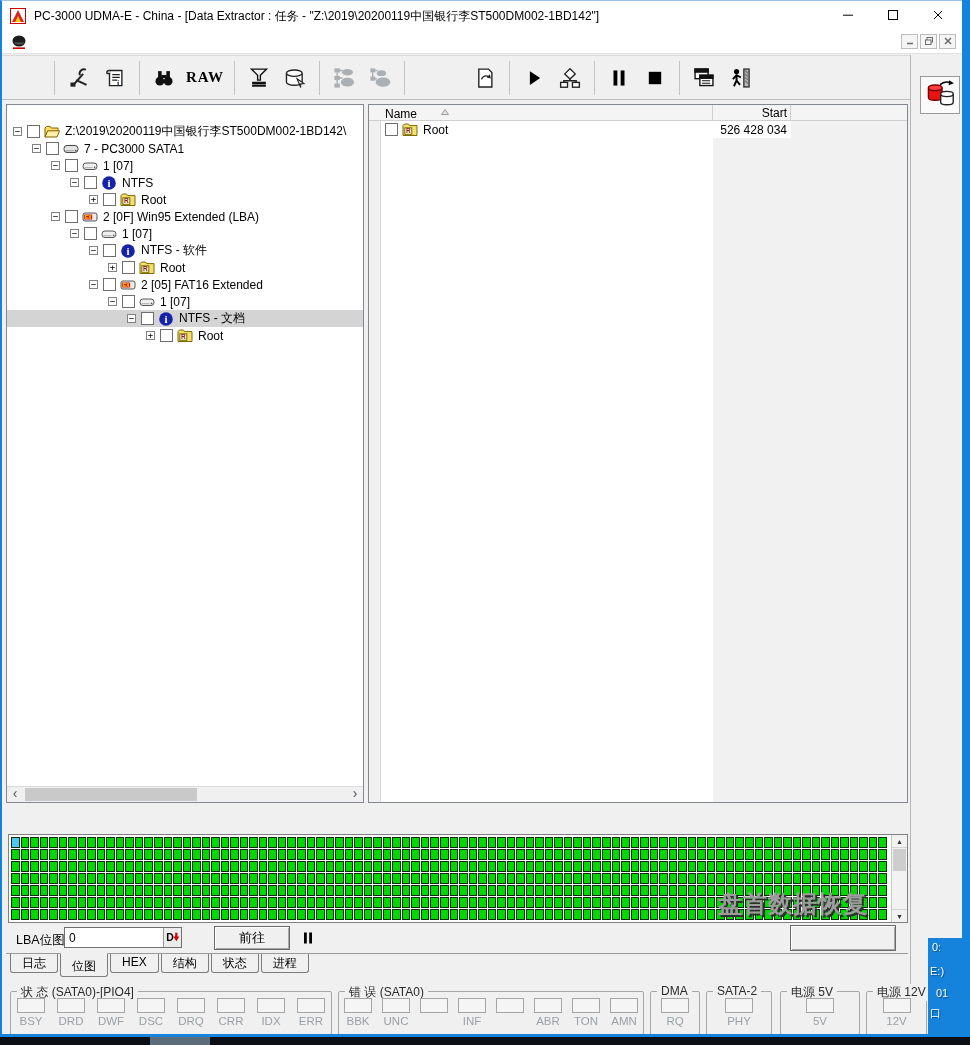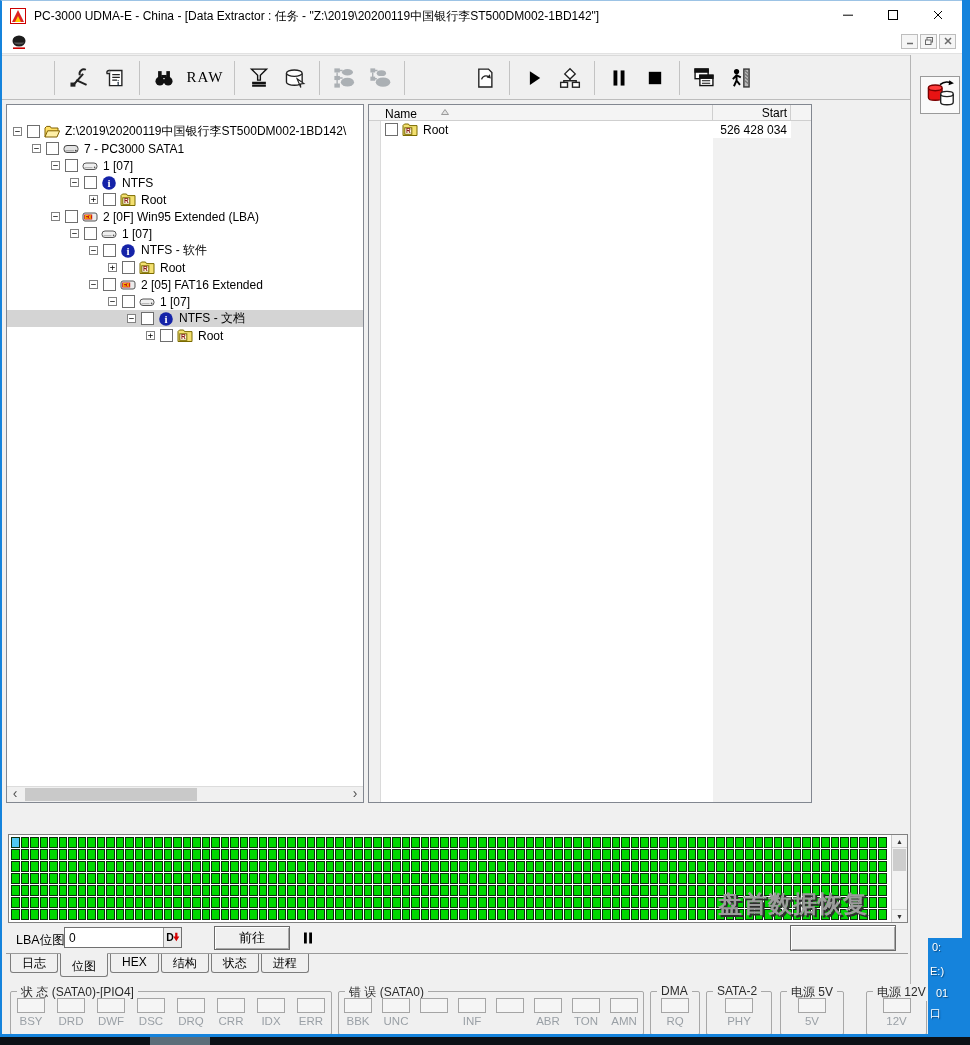--- a/index.html
+++ b/index.html
@@ -24,21 +24,21 @@
   .mdicontrols { position:absolute; right:6px; top:3px; display:flex; gap:2px; }
   .mdibtn { width:17px; height:15px; background:#f5f5f5; border:1px solid #bdbdbd; display:flex; align-items:center; justify-content:center; }
   .mdibtn svg { width:10px; height:10px; }
 
   
   .toolbar { position:absolute; left:0; top:54px; width:960px; height:45px; background:#f0f0f0;
              border-top:1px solid #dadada; border-bottom:1px solid #bdbdbd; display:flex; align-items:center; padding-left:46px; }
   .tsep { width:1px; height:34px; background:#c3c3c3; margin:0 6px; flex:none; }
   .tspacer { width:56px; flex:none; }
   .tbtn { width:36px; height:36px; display:flex; align-items:center; justify-content:center; flex:none; }
-  .tbtn.raw { width:46px; font-weight:normal; font-size:15px; letter-spacing:1px; font-family:"Liberation Serif","DejaVu Serif",serif; }
+  .tbtn.raw { width:46px; font-weight:bold; font-size:15px; letter-spacing:1px; font-family:"Liberation Serif","DejaVu Serif",serif; }
   .tbtn.disabled { opacity:.85; }
   .ticon, .ticon svg { width:22px; height:22px; }
 
   
   .main { position:absolute; left:0; top:100px; width:960px; height:702px; background:#f0f0f0; }
 
   .folders-panel { position:absolute; left:4px; top:3px; width:358px; height:699px; background:#fff; border:1px solid #828790; }
   .fheader { height:17px; background:#f2f2f2; border-bottom:1px solid #d0d0d0; padding:1px 5px; font-size:12px; }
   .tree { position:absolute; left:0; top:18px; right:0; bottom:16px; overflow:hidden; background:#fff; }
   .trow { height:17px; display:flex; align-items:center; white-space:nowrap; }
@@ -48,21 +48,21 @@
   .cbx { width:13px; height:13px; flex:none; border:1px solid #6e6e6e; background:#fff; margin-right:4px; }
   .ticn { width:16px; height:16px; flex:none; margin-right:5px; }
   .ticn svg { width:16px; height:16px; display:block; }
   .tlabel { font-size:12px; }
 
   .hscroll { position:absolute; left:0; bottom:0; width:356px; height:16px; background:#f0f0f0; border-top:1px solid #dcdcdc; }
   .harrow { position:absolute; top:0; width:16px; height:15px; color:#505050; font-size:14px; line-height:13px; text-align:center; }
   .harrow.left { left:0; } .harrow.right { right:0; }
   .hthumb { position:absolute; left:18px; top:1px; width:172px; height:13px; background:#c9c9c9; }
 
-  .list-panel { position:absolute; left:366px; top:3px; width:444px; height:699px; background:#f1f1f1; border:1px solid #828790; }
+  .list-panel { position:absolute; left:366px; top:3px; width:540px; height:699px; background:#f1f1f1; border:1px solid #828790; }
   .lgutter { position:absolute; left:0; top:0; bottom:0; width:12px; background:#f0f0f0; border-right:1px solid #dadada; }
   .namecol-bg { position:absolute; left:12px; top:16px; bottom:0; width:332px; background:#fff; }
   .lheader { position:absolute; left:0; top:0; right:0; height:16px; background:#f4f4f4; border-bottom:1px solid #cfcfcf; }
   .lh-name { position:absolute; left:16px; top:1px; display:flex; align-items:center; gap:22px; }
   .sorticon svg { width:12px; height:12px; }
   .lh-start { position:absolute; left:344px; width:74px; top:1px; text-align:right; }
   .lh-sep1 { position:absolute; left:343px; top:0; width:1px; height:16px; background:#cfcfcf; }
   .lh-sep2 { position:absolute; left:421px; top:0; width:1px; height:16px; background:#cfcfcf; }
   .list-rows { position:absolute; left:12px; top:16px; right:0; }
   .lrow { height:17px; display:flex; align-items:center; background:#fff; width:410px; }
@@ -116,21 +116,21 @@
   .igroup { position:absolute; top:6px; height:44px; border:1px solid #a8a8a8; border-radius:2px; background:#f0f0f0; }
   .ilegend { position:absolute; top:-8px; left:6px; background:#f0f0f0; padding:0 4px; font-size:12px; color:#2b2b2b; white-space:nowrap; }
   .irow { position:absolute; left:0; top:6px; right:0; display:flex; justify-content:space-around; }
   .icell { display:flex; flex-direction:column; align-items:center; width:38px; }
   .lamp { width:28px; height:15px; background:#f5f5f5; border:1px solid #a5a5a5; }
   .ilabel { margin-top:2px; font-size:11.5px; color:#9aa0a6; }
   .igroup.g0 { left:8px;  width:322px; }
   .igroup.g1 { left:336px; width:306px; }
   .igroup.g2 { left:648px; width:50px; }
   .igroup.g3 { left:704px; width:66px; }
-  .igroup.g4 { left:778px; width:64px; }
+  .igroup.g4 { left:778px; width:80px; }
   .igroup.g5 { left:864px; width:61px; }
 
   
   .cutout { position:absolute; left:928px; top:938px; width:42px; height:99px; background:#1583dc; z-index:5; }
   .frag { position:absolute; color:#fff; font-size:11px; white-space:nowrap; text-shadow:1px 1px 1px #0a4a80; }
   .frag.f0 { left:4px; top:3px; } .frag.f1 { left:2px; top:27px; }
   .frag.f2 { left:8px; top:49px; } .frag.f3 { left:2px; top:68px; }
   .taskbar { position:absolute; left:0; top:1037px; width:970px; height:8px; background:#0c1016; z-index:6; }
   .taskseg { position:absolute; left:150px; top:0; width:60px; height:8px; background:#5c6d79; }
   .bottomline { position:absolute; left:0; top:1034px; width:962px; height:3px; background:#1583dc; z-index:6; }

